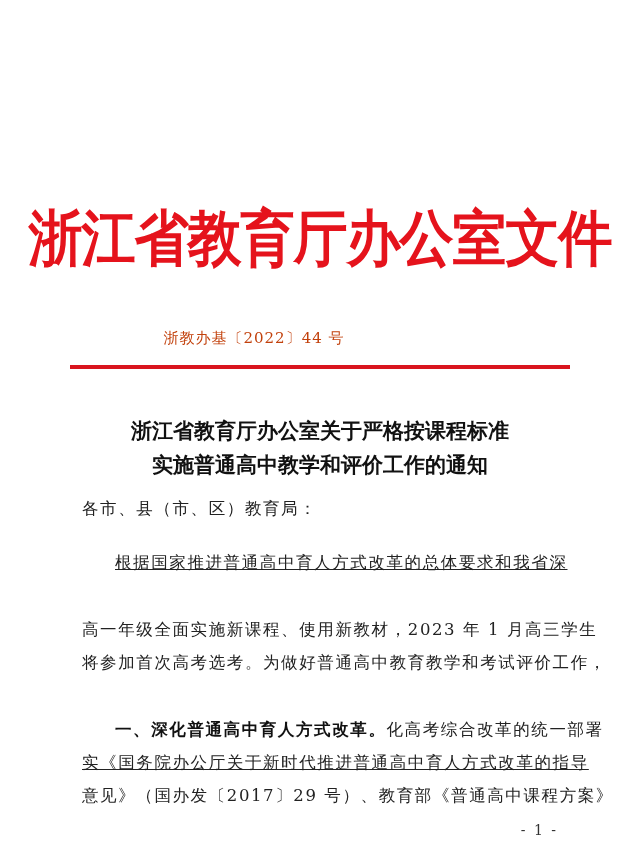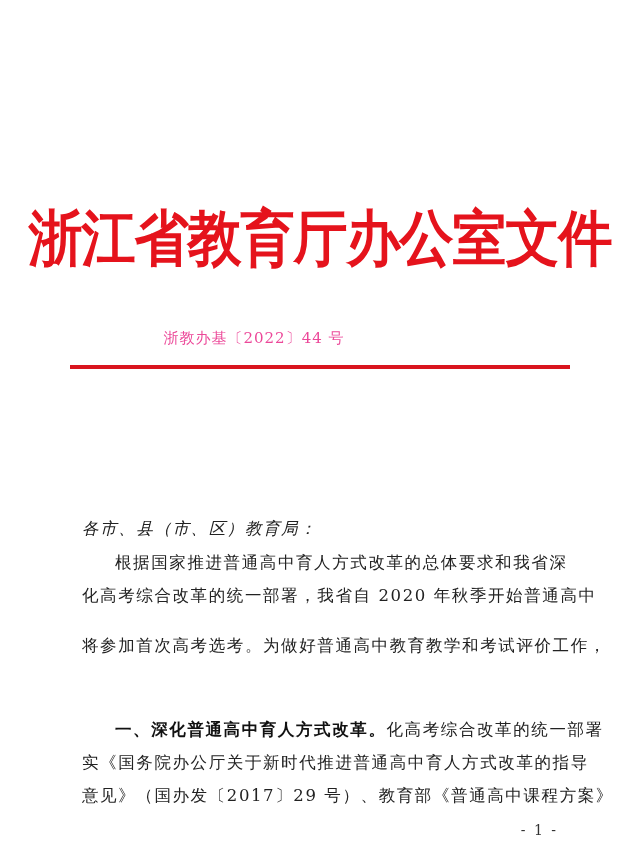--- a/index.html
+++ b/index.html
@@ -38,21 +38,21 @@
       transform-origin: center;
     }
     .doc-number {
       position: absolute;
       left: 0;
       top: 328px;
       width: 508px;
       text-align: center;
       font-size: 15px;
       letter-spacing: 1px;
-      color: #ec4899;
+      color: #c2410c;
       line-height: 20px;
     }
     .red-rule {
       position: absolute;
       left: 70px;
       top: 365px;
       width: 500px;
       height: 4px;
       background: #d9151e;
     }
@@ -93,28 +93,32 @@
 <body>
 
 <div class="page">
 
   <div class="doc-header-title">浙江省教育厅办公室文件</div>
 
   <div class="doc-number">浙教办基〔2022〕44 号</div>
 
   <div class="red-rule"></div>
 
+  <div class="notice-title">
+    <div>浙江省教育厅办公室关于严格按课程标准</div>
+    <div>实施普通高中教学和评价工作的通知</div>
+  </div>
 
-  <div class="para-line" style="top:519px;font-style:italic;">各市、县（市、区）教育局：</div>
+  <div class="para-line" style="top:499px;">各市、县（市、区）教育局：</div>
 
-  <div class="para-line indent" style="top:553px;">根据国家推进普通高中育人方式改革的总体要求和我省深</div>
-  <div class="para-line" style="top:586px;">化高考综合改革的统一部署，我省自 2020 年秋季开始普通高中</div>
-  <div class="para-line" style="top:636px;">将参加首次高考选考。为做好普通高中教育教学和考试评价工作，</div>
+  <div class="para-line indent" style="top:553px;text-decoration:underline;">根据国家推进普通高中育人方式改革的总体要求和我省深</div>
+  <div class="para-line" style="top:620px;">高一年级全面实施新课程、使用新教材，2023 年 1 月高三学生</div>
+  <div class="para-line" style="top:653px;">将参加首次高考选考。为做好普通高中教育教学和考试评价工作，</div>
 
   <div class="para-line indent" style="top:720px;">
     <span class="bold-lead">一、深化普通高中育人方式改革。</span><span>化高考综合改革的统一部署</span>
   </div>
-  <div class="para-line" style="top:753px;">实《国务院办公厅关于新时代推进普通高中育人方式改革的指导</div>
+  <div class="para-line" style="top:753px;text-decoration:underline;">实《国务院办公厅关于新时代推进普通高中育人方式改革的指导</div>
   <div class="para-line" style="top:786px;">意见》（国办发〔2017〕29 号）、教育部《普通高中课程方案》</div>
 
   <div class="page-number">- 1 -</div>
 
 </div>
 
 </body></html>

